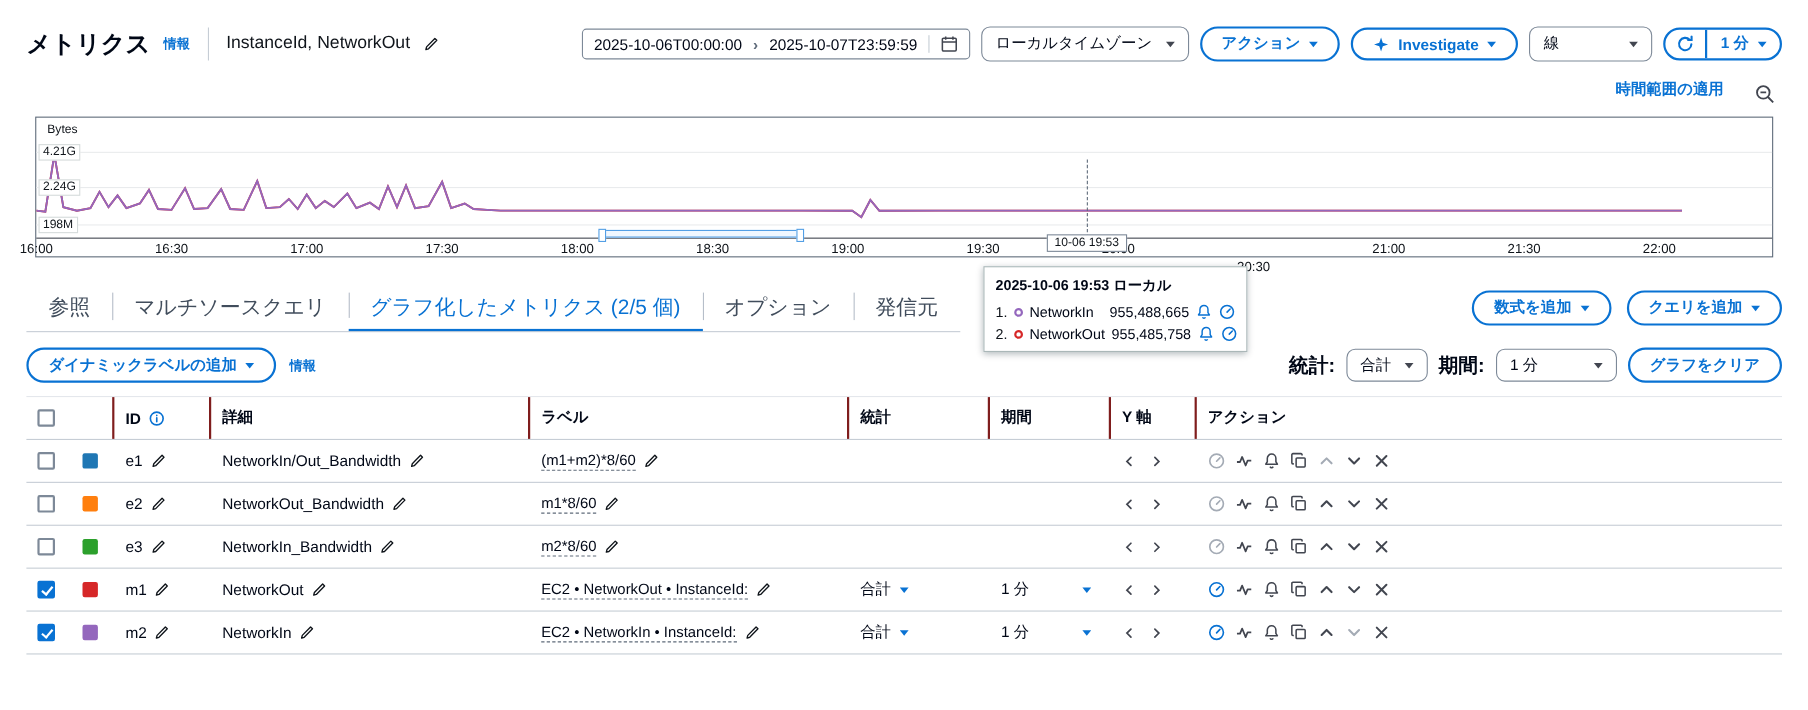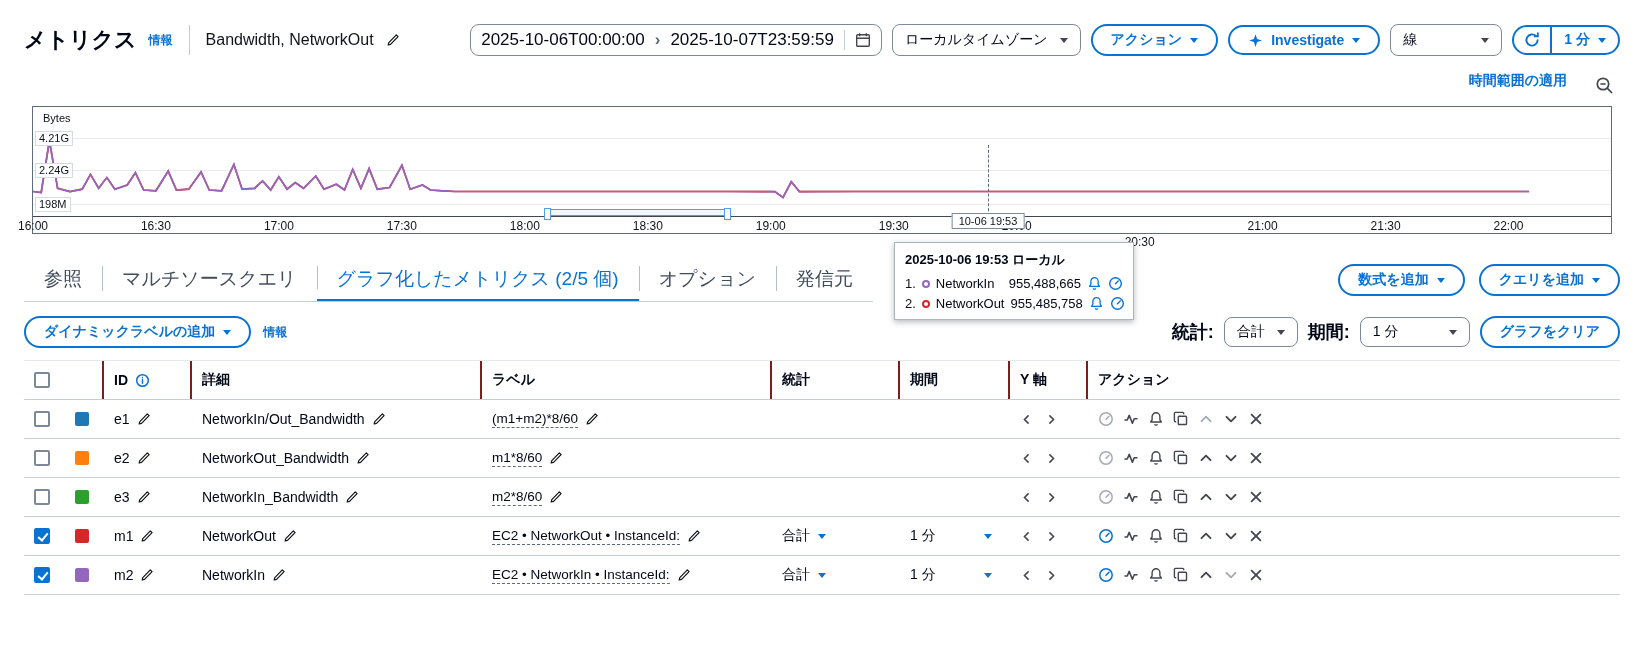--- a/index.html
+++ b/index.html
@@ -9,21 +9,21 @@
 
 .topbar{display:flex;align-items:center;gap:12px;min-height:44px}
 .page-title{font-size:22px;font-weight:700}
 .link{color:#0972d3;font-weight:700;font-size:12px;text-decoration:none;cursor:pointer;white-space:nowrap}
 .vdiv{width:1px;height:30px;background:#c6cdd5;margin:0 4px}
 .metric-title{font-size:16px;color:#0f141a}
 .icon{display:inline-flex;align-items:center;justify-content:center;color:#424650}
 .icon svg{width:100%;height:100%}
 .icon.pencil{width:14px;height:14px;color:#0f141a;cursor:pointer;flex:none}
 .right-header{margin-left:auto;display:flex;align-items:center;gap:10px}
-.date-range{display:flex;align-items:center;gap:10px;border:1px solid #7d8998;border-radius:9px;padding:5px 10px;font-size:17px;cursor:pointer;white-space:nowrap}
+.date-range{display:flex;align-items:center;gap:10px;border:1px solid #7d8998;border-radius:4px;padding:5px 10px;font-size:14px;cursor:pointer;white-space:nowrap}
 .date-sep{color:#5f6b7a;font-weight:700}
 .date-vdiv{width:1px;align-self:stretch;background:#c6cdd5}
 .cal{width:16px;height:16px}
 .select{display:inline-flex;align-items:center;gap:12px;border:1px solid #7d8998;border-radius:8px;padding:6px 12px;font-size:14px;background:#fff;cursor:pointer;white-space:nowrap}
 .caret{width:0;height:0;border-left:4px solid transparent;border-right:4px solid transparent;border-top:5px solid currentColor;display:inline-block;flex:none}
 .caret.dark{color:#424650}
 .caret.blue{color:#0972d3}
 .pill{display:inline-flex;align-items:center;gap:8px;border:2px solid #0972d3;border-radius:20px;background:#fff;color:#0972d3;font-weight:700;font-size:14px;padding:5px 18px;cursor:pointer;white-space:nowrap}
 .refresh-group{display:inline-flex;align-items:stretch;border:2px solid #0972d3;border-radius:20px;overflow:hidden}
 .refresh-btn{display:flex;align-items:center;padding:4px 10px;cursor:pointer}
@@ -98,21 +98,21 @@
 </style>
 </head>
 <body>
 
 <div class="page">
 
   <div class="topbar">
     <span class="page-title">メトリクス</span>
     <a class="link">情報</a>
     <span class="vdiv"></span>
-    <span class="metric-title">Bandwidth, NetworkOut</span>
+    <span class="metric-title">InstanceId, NetworkOut</span>
     <span class="icon pencil">
         <svg viewBox="0 0 16 16" fill="none" stroke="currentColor" stroke-width="1.4" stroke-linejoin="round">
           <path d="M11.8 2.2l2 2L5.2 13l-2.7.7.7-2.7 8.6-8.8z"></path>
         </svg>
       </span>
     <div class="right-header">
       <div class="date-range">
         <span>2025-10-06T00:00:00</span>
         <span class="date-sep">›</span>
         <span>2025-10-07T23:59:59</span>

